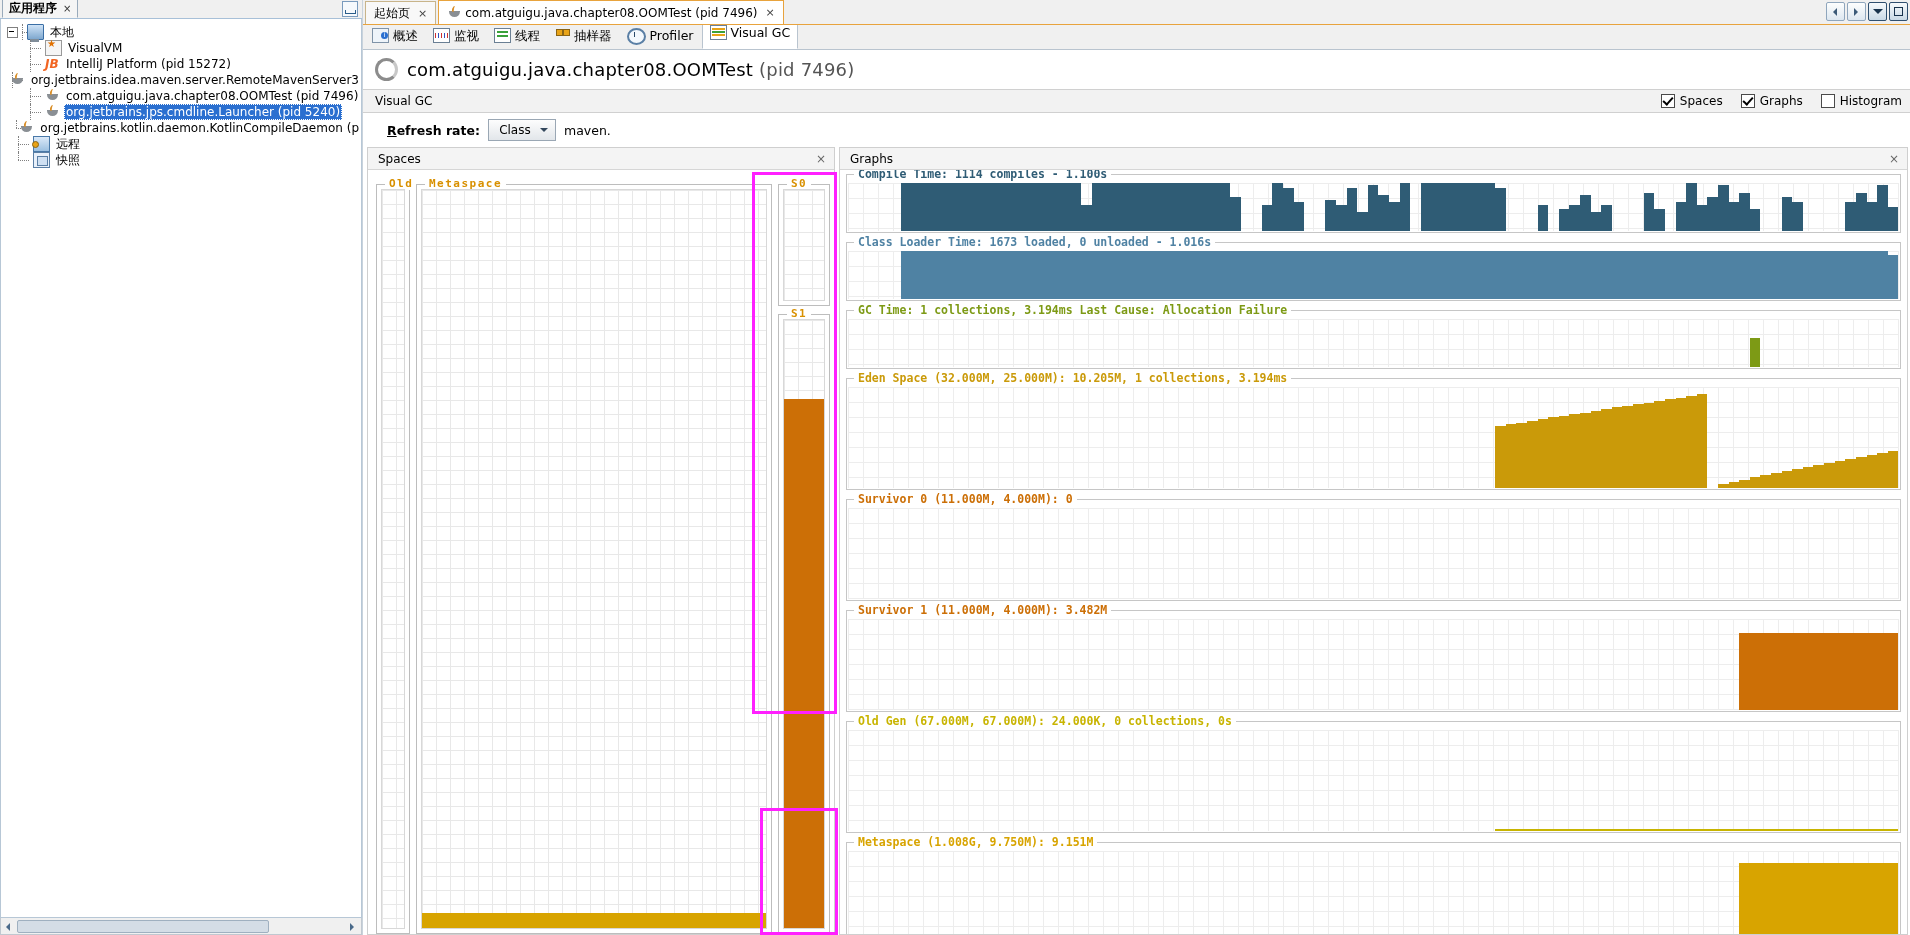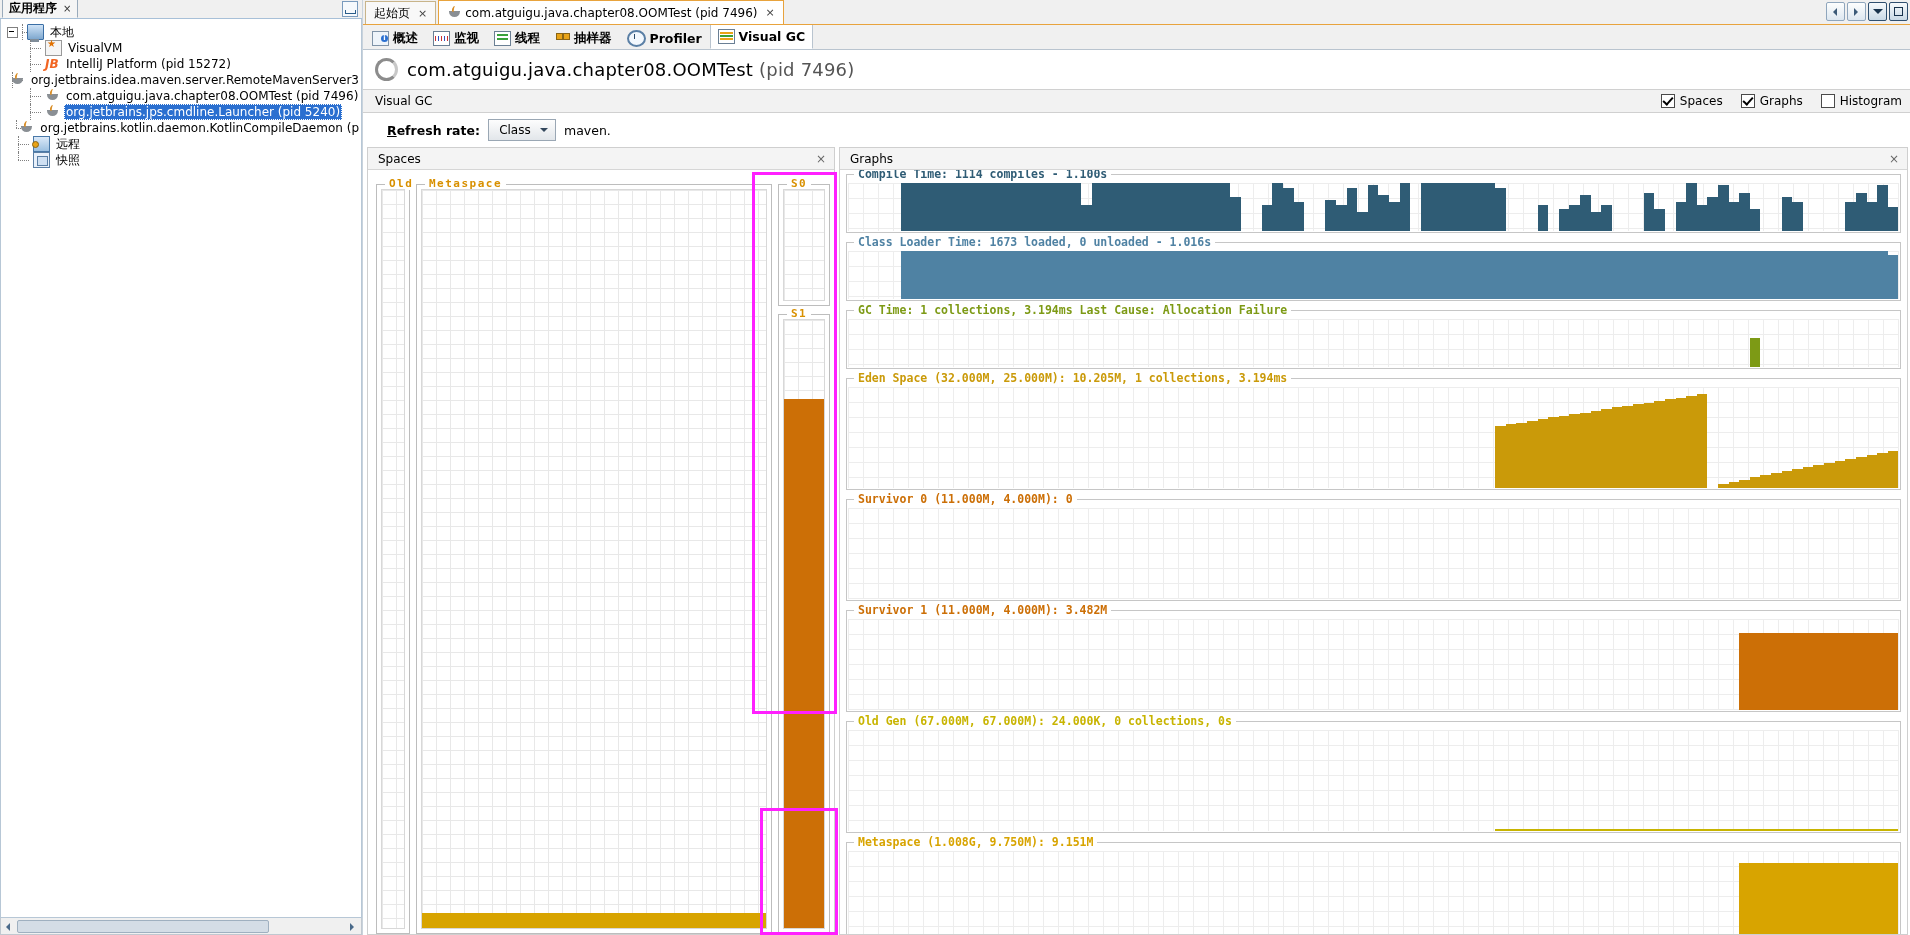--- a/index.html
+++ b/index.html
@@ -86,22 +86,22 @@
         position:relative;border-radius:2px;}
   .tbtn i{position:absolute;left:6px;top:5px;width:0;height:0;border:4px solid transparent;}
   .tbtn.l i{border-right-color:#3c5a78;border-left:none;}
   .tbtn.r i{border-left-color:#3c5a78;border-right:none;}
   .tbtn.dk{border-color:#2f4f6f;background:linear-gradient(#f7fafc,#c9d9e6);}
   .tbtn.dk i{left:4px;top:6px;border-top-color:#19334d;border-bottom:none;border-width:5px;}
   .tbtn.sq::after{content:"";position:absolute;left:4px;top:4px;width:7px;height:7px;border:1px solid #19334d;}
 
   .subtabbar{height:24px;display:flex;align-items:flex-end;background:#f0f0f0;
              border-bottom:1px solid #b9c4cf;padding-left:2px;}
-  .stab{height:21px;display:flex;align-items:center;padding:0 7px;margin-right:1px;
-        font-family:"DejaVu Sans",sans-serif;font-size:12.5px;background:transparent;border:none;font-weight:bold;}
+  .stab{height:21px;display:flex;align-items:flex-start;padding:0 7px;margin-right:1px;
+        font-family:"DejaVu Sans",sans-serif;font-size:12.5px;background:transparent;border:none;}
   .stab.active{background:#fff;border:1px solid #b9c4cf;border-bottom:1px solid #fff;height:23px;}
   .stab .sic{width:15px;height:13px;margin-right:4px;position:relative;flex:none;}
 
   .sic-overview{background:#eef4fa;border:1px solid #7f93a8;}
   .sic-overview::after{content:"i";position:absolute;left:8px;top:3px;width:7px;height:7px;
       background:#2a6fd0;color:#fff;font-size:7px;line-height:7px;text-align:center;border-radius:50%;}
   .sic-monitor{background:#fff;border:1px solid #6a7f94;}
   .sic-monitor::after{content:"";position:absolute;left:1px;top:4px;right:1px;height:5px;
       background:repeating-linear-gradient(90deg,#d03030 0 1px,transparent 1px 3px,#3050c0 3px 4px,transparent 4px 6px);}
   .sic-thread{background:#fff;border:1px solid #6a7f94;}

